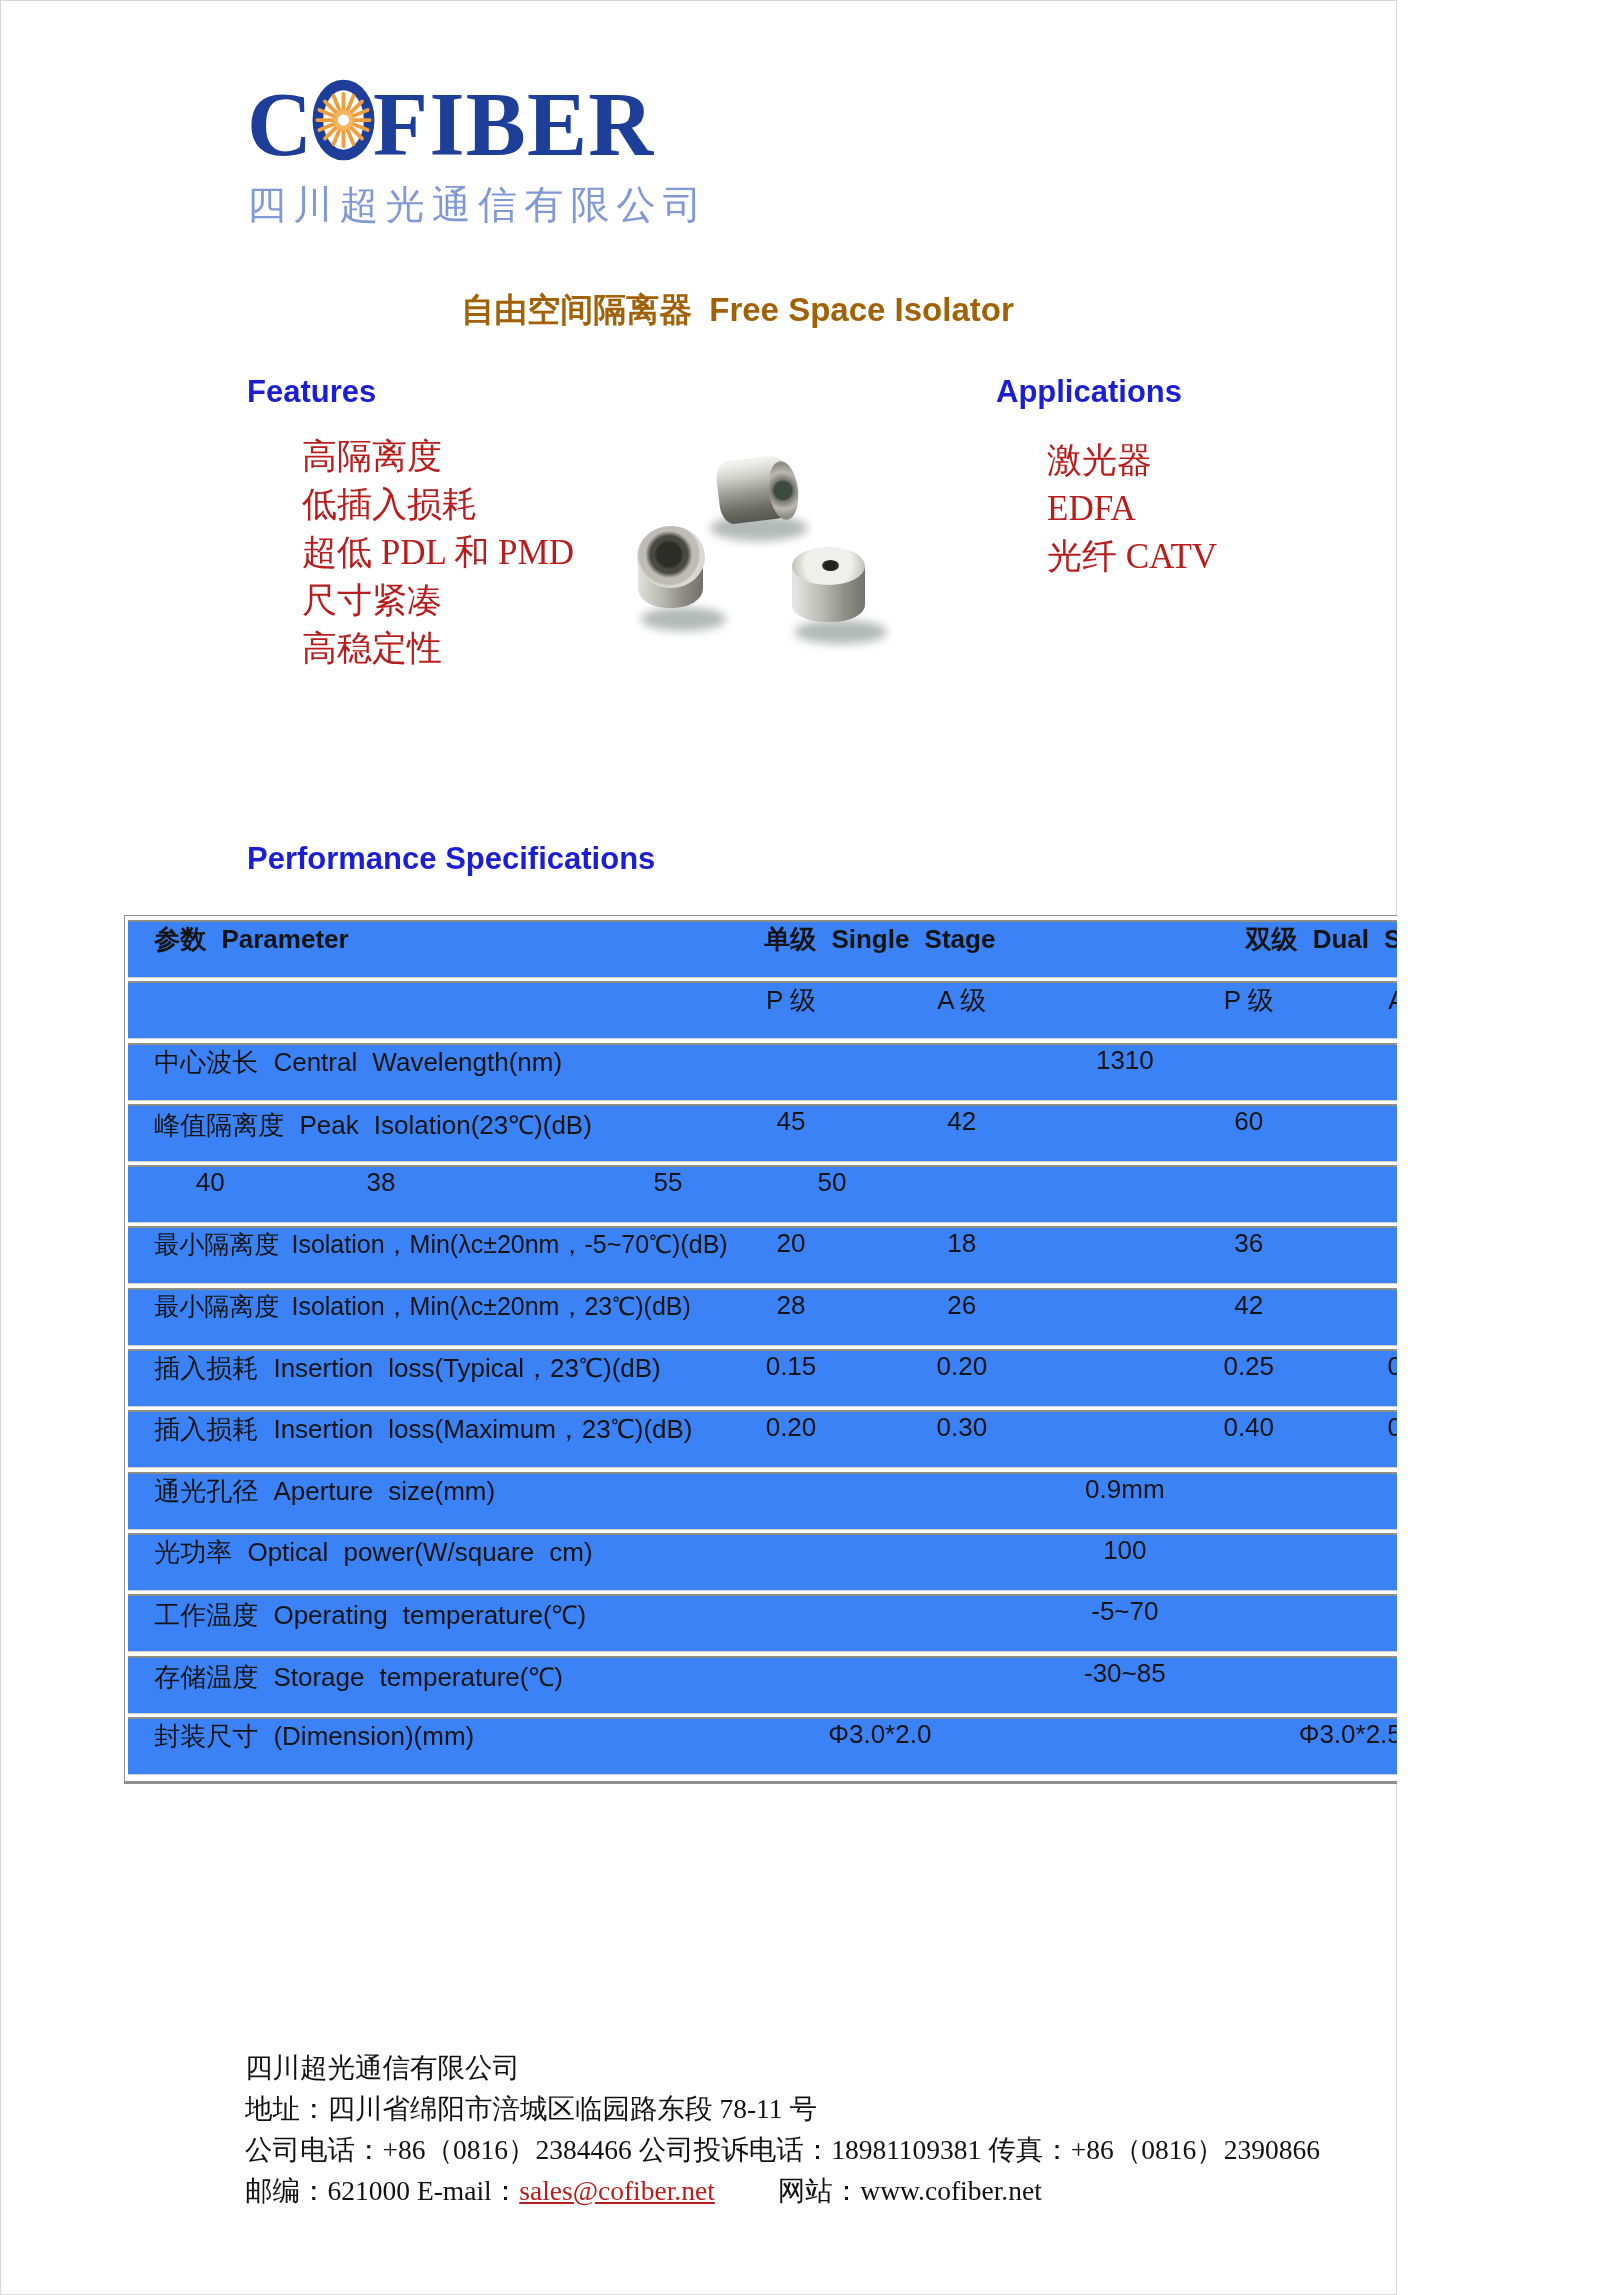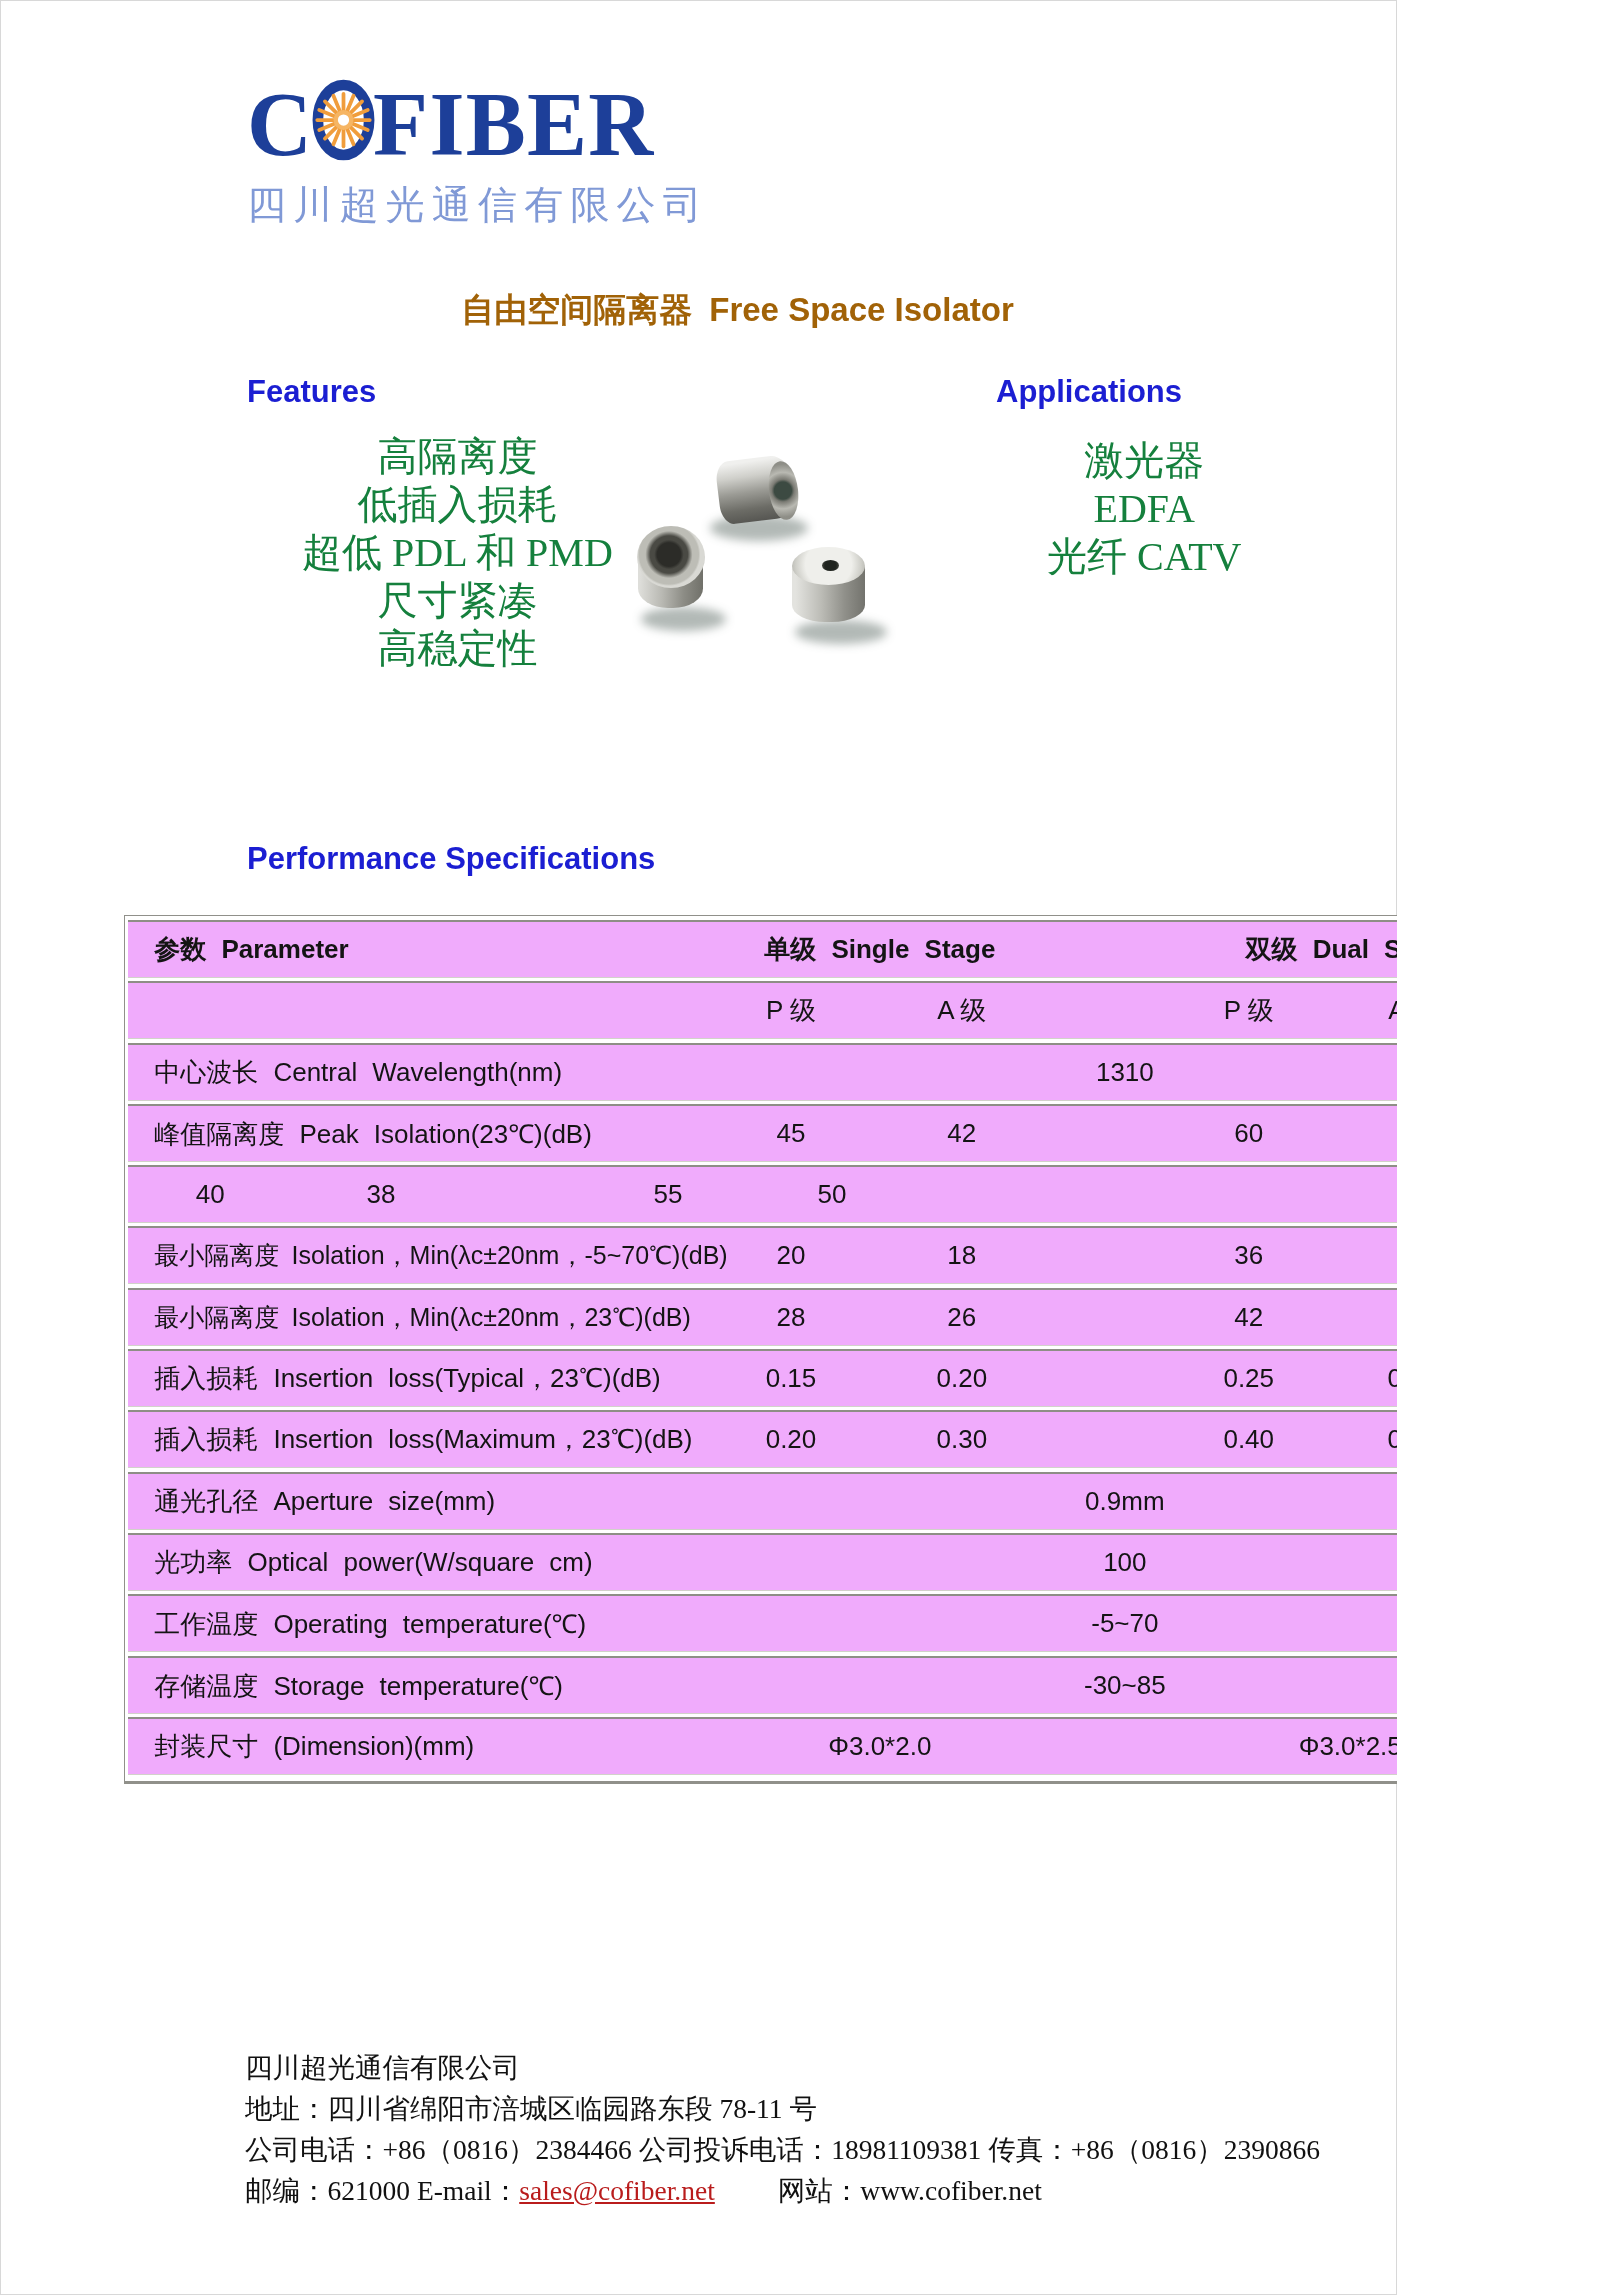--- a/index.html
+++ b/index.html
@@ -36,21 +36,21 @@
   
   .sec-head{
     position:absolute;
     font-family:"Liberation Sans", sans-serif;
     font-weight:700;font-size:31px;color:#1b1ed2;white-space:nowrap;
   }
   #features-head{left:247px;top:374px;}
   #applications-head{left:996px;top:374px;}
   #perf-head{left:247px;top:841px;}
   
-  .plain-list{position:absolute;font-size:40px;line-height:48px;color:#15803d;text-align:center;}
+  .plain-list{position:absolute;font-size:35px;line-height:48px;color:#b91c1c;}
   #features-list{left:302px;top:433px;}
   #applications-list{left:1047px;top:437px;}
   
   .photo{
     position:absolute;left:579px;top:391px;width:331px;height:322px;
     background:
       radial-gradient(ellipse 53% 51% at 50% 47%,
         #e6f5ec 0%, #d2ead c 30%, #cde8d9 38%, #b4d3c3 55%,
         #8ba697 68%, #5a6a5f 82%, #414c45 92%, #39433d 100%);
     overflow:hidden;
@@ -95,24 +95,24 @@
   }
   
   .spec-table{
     position:absolute;left:124px;top:915px;width:1375px;
     box-sizing:border-box;
     border:1.3px solid #90908a;border-bottom-width:3.9px;
     background:#ffffff;padding:0.7px 2px 2.6px 2px;
     font-family:"Liberation Sans", sans-serif;font-size:26px;color:#141414;
   }
   .trow{
-    display:flex;align-items:center;
+    display:flex;align-items:flex-start;
     height:55px;margin:3.3px 1.3px;
     border-top:2.6px solid #8e8e86;border-bottom:1.3px solid #d2d2ca;
-    background:#f0abfc;
+    background:#3b82f6;
   }
   .c{box-sizing:border-box;}
   .col-label{width:42.5%;padding-left:26px;white-space:nowrap;word-spacing:7.9px;}
   .col-v1{width:12%;text-align:center;}
   .col-v2{width:13%;text-align:center;}
   .col-gap{width:8.5%;}
   .col-v3{width:12%;text-align:center;}
   .col-v4{width:12%;text-align:center;}
   .col-span-single{width:25%;text-align:center;}
   .col-span-dual{width:24%;text-align:center;padding-left:39px;}

